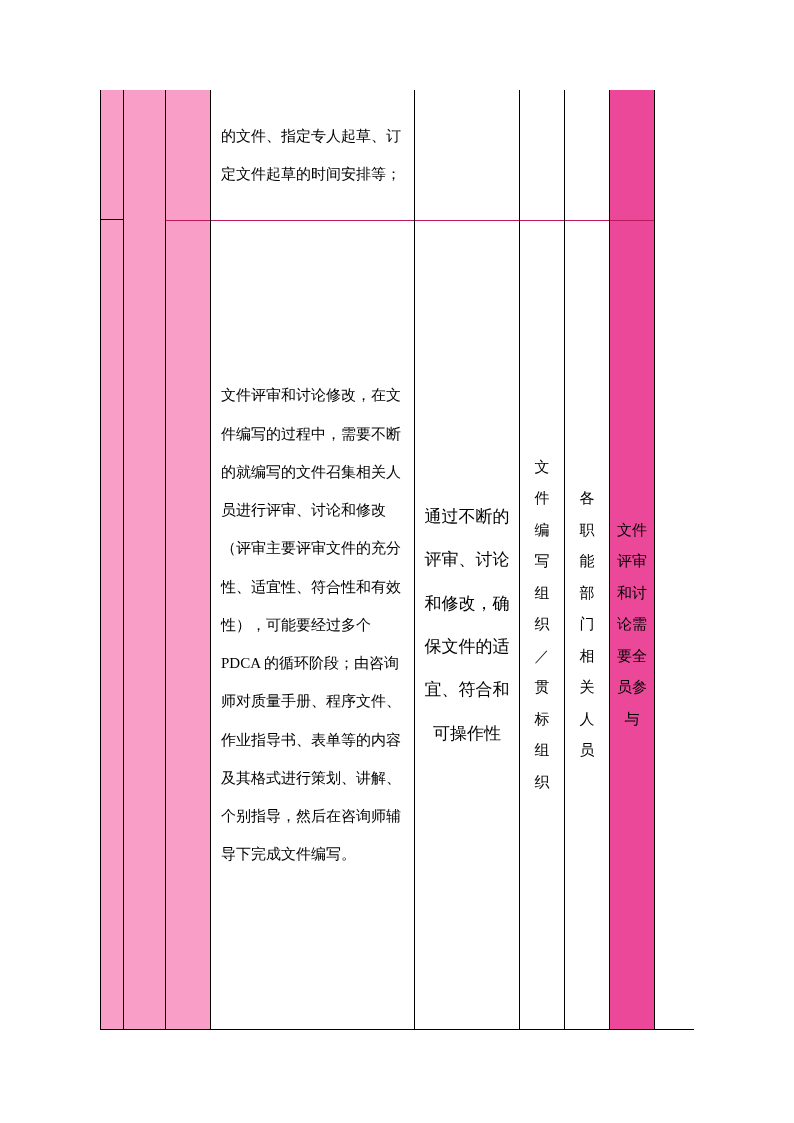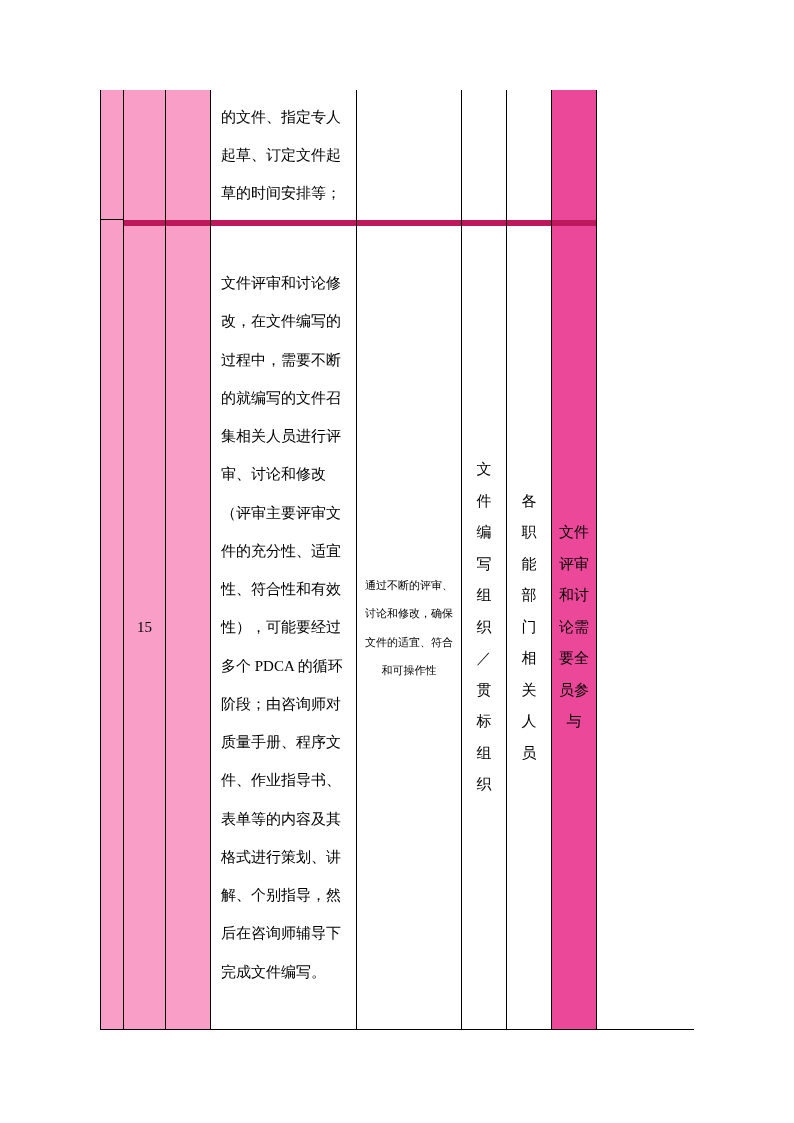--- a/index.html
+++ b/index.html
@@ -37,21 +37,21 @@
     }
     .col-2 {
       width: 42px;
       background: #f99ec7;
     }
     .col-3 {
       width: 45px;
       background: #f99ec7;
     }
     .col-4 {
-      width: 146px;
+      width: 204px;
       background: #ffffff;
     }
     .col-5 {
       width: 105px;
       background: #ffffff;
     }
     .col-6 {
       width: 45px;
       background: #ffffff;
     }
@@ -76,21 +76,21 @@
     .cell-center {
       justify-content: center;
       text-align: center;
     }
     .row-top {
       height: 130px;
       overflow: hidden;
     }
     .row-bottom {
       flex: 1;
-      border-top: 6px solid #be185d;
+      border-top: 1px solid #be185d;
       justify-content: center;
     }
     .col-1 .row-top {
       border-bottom: 1px solid #000;
     }
     .full-height-cell {
       flex: 1;
     }
     .text-content {
       width: 100%;
@@ -110,42 +110,39 @@
       padding: 8px 4px;
     }
     .col-4 .cell {
       padding: 8px 10px;
       line-height: 2.55;
       font-size: 15px;
     }
     .col-5 .cell {
       padding: 16px 8px;
       line-height: 2.55;
-      font-size: 11px;
+      font-size: 17px;
     }
     .col-6 .cell, .col-7 .cell, .col-8 .cell {
       padding: 8px 4px;
     }
   </style>
 </head>
 <body>
 
 <div class="page-container">
   <div class="table-wrapper">
 
     <div class="col col-1">
       <div class="cell row-top"></div>
       <div class="cell full-height-cell"></div>
     </div>
 
     <div class="col col-2">
       <div class="cell row-top cell-center"></div>
-      <div class="cell row-bottom cell-center">
-        <span class="text-content">15</span>
-      </div>
     </div>
 
     <div class="col col-3">
       <div class="cell row-top"></div>
       <div class="cell row-bottom"></div>
     </div>
 
     <div class="col col-4">
       <div class="cell row-top">
         <span class="text-content">的文件、指定专人起草、订定文件起草的时间安排等；</span>

